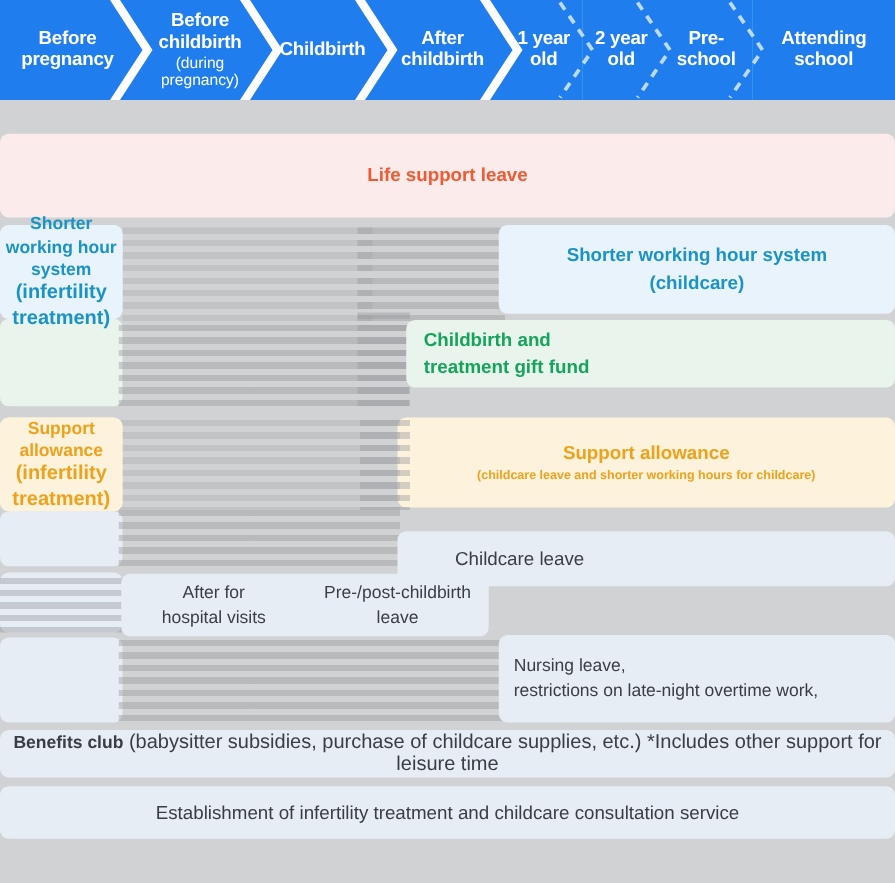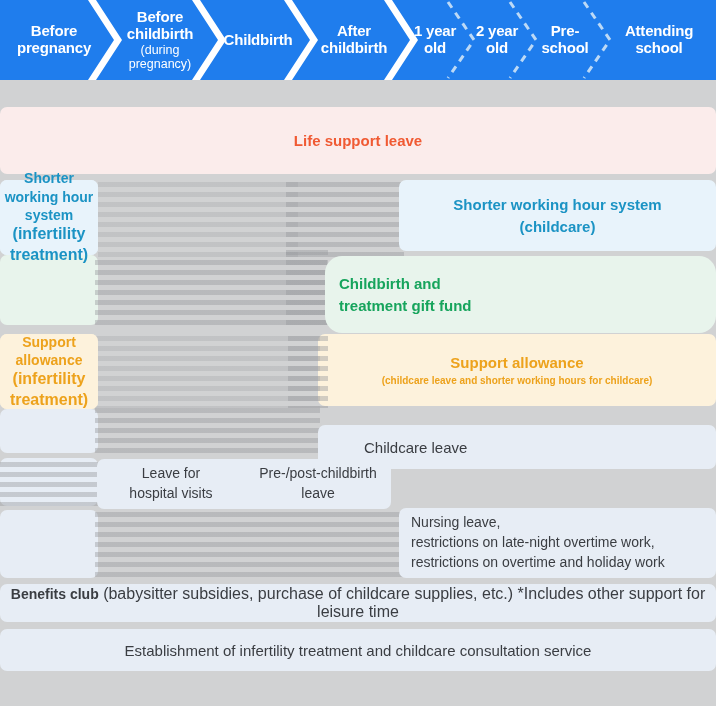--- a/index.html
+++ b/index.html
@@ -183,21 +183,21 @@
   <div class="band lightblue rounded center" style="left:0px;top:180px;width:98px;height:75px;flex-direction:column;">
     <span class="t-blue fz14 lh13">Shorter working hour system</span>
     <span class="t-blue fz12 lh13">(infertility treatment)</span>
   </div>
 
   <div class="band lightblue rounded center" style="left:399px;top:180px;width:317px;height:71px;flex-direction:column;">
     <span class="t-blue fz15 lh14">Shorter working hour system</span>
     <span class="t-blue fz15 lh14">(childcare)</span>
   </div>
 
-  <div class="band palegreen rounded center" style="left:325px;top:256px;width:391px;height:77px;flex-direction:column;align-items:flex-start;padding-left:14px;border-radius:17px;">
+  <div class="band palegreen rounded center" style="left:325px;top:256px;width:391px;height:54px;flex-direction:column;align-items:flex-start;padding-left:14px;">
     <span class="t-green fz15 lh14">Childbirth and</span>
     <span class="t-green fz15 lh14">treatment gift fund</span>
   </div>
 
   <div class="band cream rounded" style="left:0px;top:334px;width:98px;height:75px;"></div>
   <div class="band paleblue rounded" style="left:0px;top:409px;width:98px;height:44px;"></div>
 
   <div class="band cream rounded center" style="left:318px;top:334px;width:398px;height:72px;flex-direction:column;">
     <span class="t-amber fz15 lh14">Support allowance</span>
     <span class="t-amber fz13 lh14">(childcare leave and shorter working hours for childcare)</span>
@@ -215,37 +215,36 @@
   <div class="band paleblue rounded leftpad" style="left:318px;top:409px;width:398px;height:44px;padding-left:46px;">
     <span class="t-dark fz15">Childcare leave</span>
   </div>
 
   <div class="band paleblue rounded" style="left:0px;top:458px;width:98px;height:48px;"></div>
 
   <div class="stripes" style="left:0px;top:462px;width:98px;height:44px;"></div>
 
   <div class="band paleblue rounded" style="left:97px;top:459px;width:294px;height:50px;display:flex;align-items:center;">
     <div style="flex:0 0 148px;text-align:center;">
-      <div class="t-dark fz14 lh14">Leave for</div>
+      <div class="t-dark fz14 lh14">After for</div>
       <div class="t-dark fz14 lh14">hospital visits</div>
     </div>
     <div style="flex:1;text-align:center;">
       <div class="t-dark fz14 lh14">Pre-/post-childbirth</div>
       <div class="t-dark fz14 lh14">leave</div>
     </div>
   </div>
 
   <div class="band paleblue rounded" style="left:0px;top:510px;width:98px;height:68px;"></div>
 
   <div class="stripes" style="left:95px;top:512px;width:308px;height:66px;"></div>
 
   <div class="band paleblue rounded" style="left:399px;top:508px;width:317px;height:70px;display:flex;flex-direction:column;justify-content:center;padding-left:12px;">
     <span class="t-dark fz14 lh14">Nursing leave,</span>
     <span class="t-dark fz14 lh14">restrictions on late-night overtime work,</span>
-    <span class="t-dark fz14 lh14">restrictions on overtime and holiday work</span>
   </div>
 
   <div class="band paleblue rounded center" style="left:0px;top:584px;width:716px;height:38px;">
     <span>
       <span class="t-dark fz14" style="font-weight:bold;">Benefits club</span><span class="t-dark fz12"> (babysitter subsidies, purchase of childcare supplies, etc.) *Includes other support for leisure time</span>
     </span>
   </div>
 
   <div class="band paleblue rounded center" style="left:0px;top:629px;width:716px;height:42px;">
     <span class="t-dark fz15">Establishment of infertility treatment and childcare consultation service</span>

